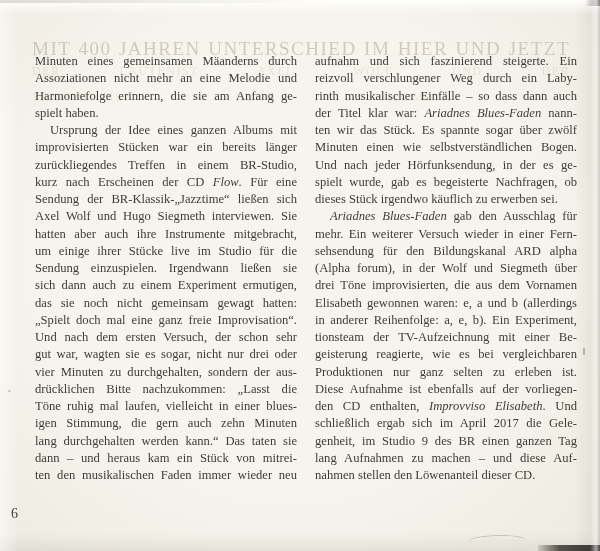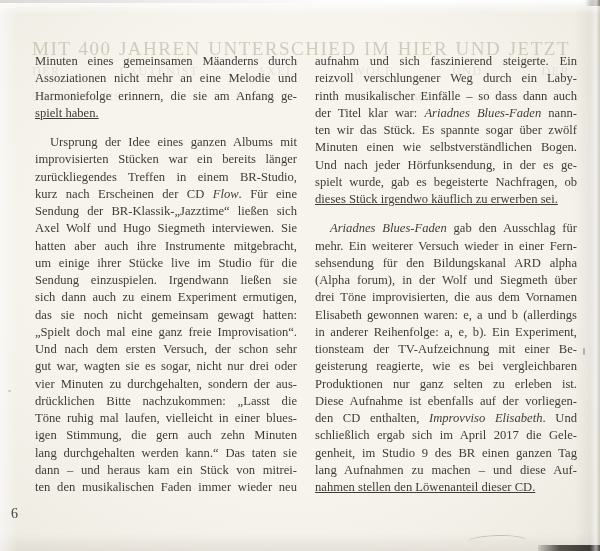--- a/index.html
+++ b/index.html
@@ -24,22 +24,22 @@
   .ghost-2 { top:64px;  font-size:12px; color:rgba(151,142,118,0.17); }
   .ghost-3 { top:90px;  font-size:12px; color:rgba(151,142,118,0.13); width:420px; }
   
   .col {
     position:absolute; top:53px; width:262px; z-index:2;
     font-size:12.6px; line-height:17.25px; color:#3e3c36;
   }
   .col-left  { left:35px; }
   .col-right { left:315px; }
   .line { text-align:justify; text-align-last:justify; height:17.25px; overflow:hidden; }
-  .line.end { text-align-last:left;text-decoration:underline; }
-  .line.indent { text-indent:15px;margin-top:12px; }
+  .line.end { text-align-last:left; }
+  .line.indent { text-indent:15px; }
   .line em { font-style:italic; }
   .pagenum {
     position:absolute; left:11px; top:506px; z-index:2;
     font-size:14px; color:#44423c;
   }
   
   .edge-top-streak { position:absolute; left:0; top:0; width:330px; height:3px;
     background:linear-gradient(to right, rgba(120,115,102,0.25), rgba(120,115,102,0)); z-index:3; }
   .corner-mark { position:absolute; right:0; top:0; width:15px; height:6px;
     background:linear-gradient(to left, rgba(90,86,78,0.75), rgba(90,86,78,0)); z-index:3; }

